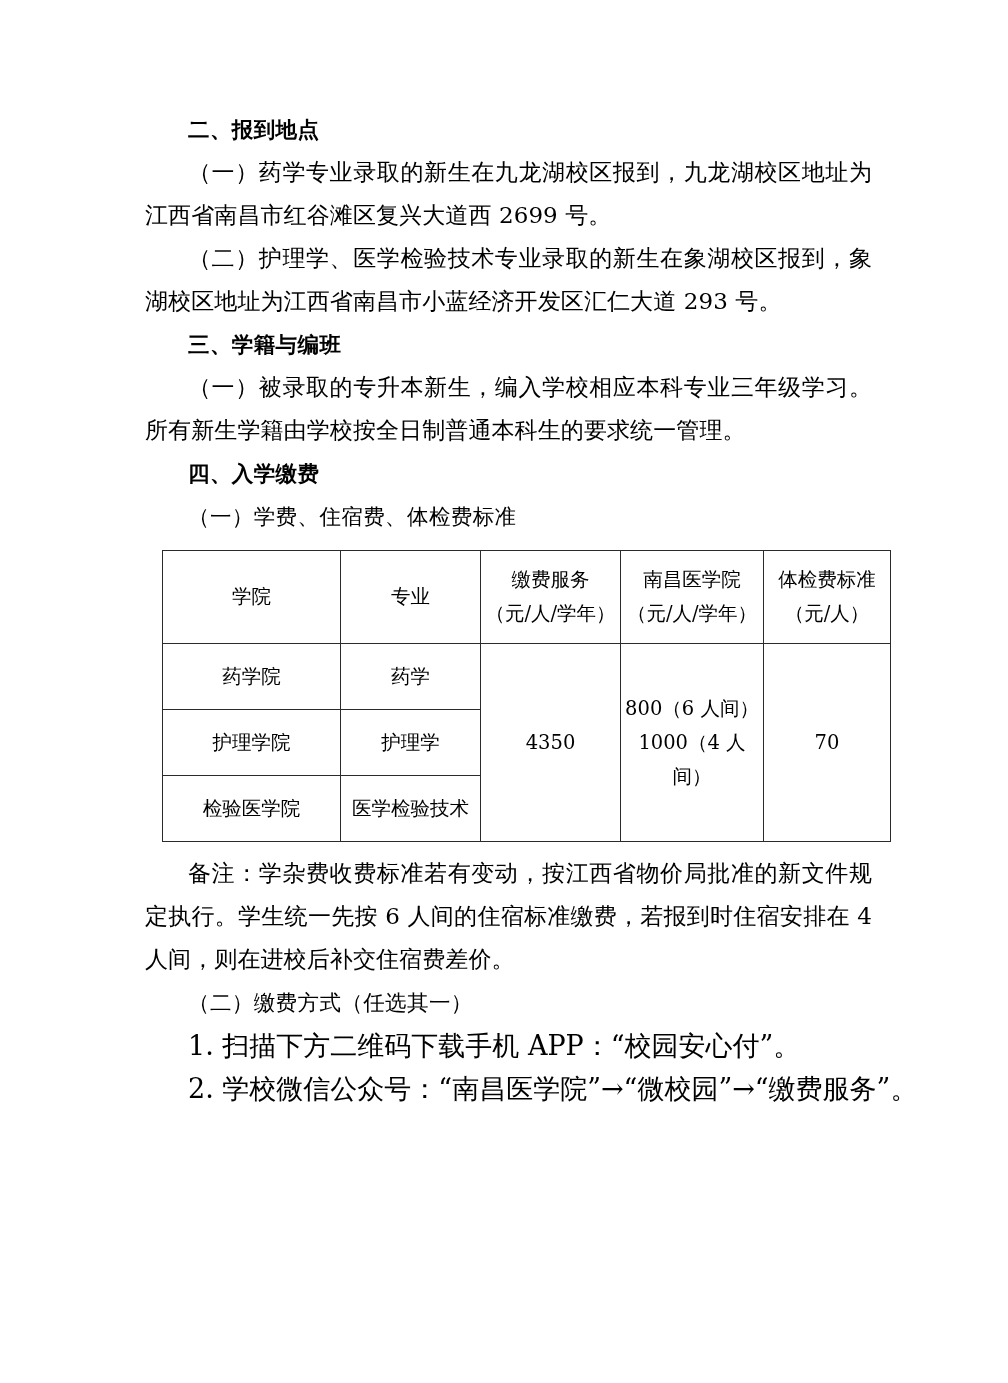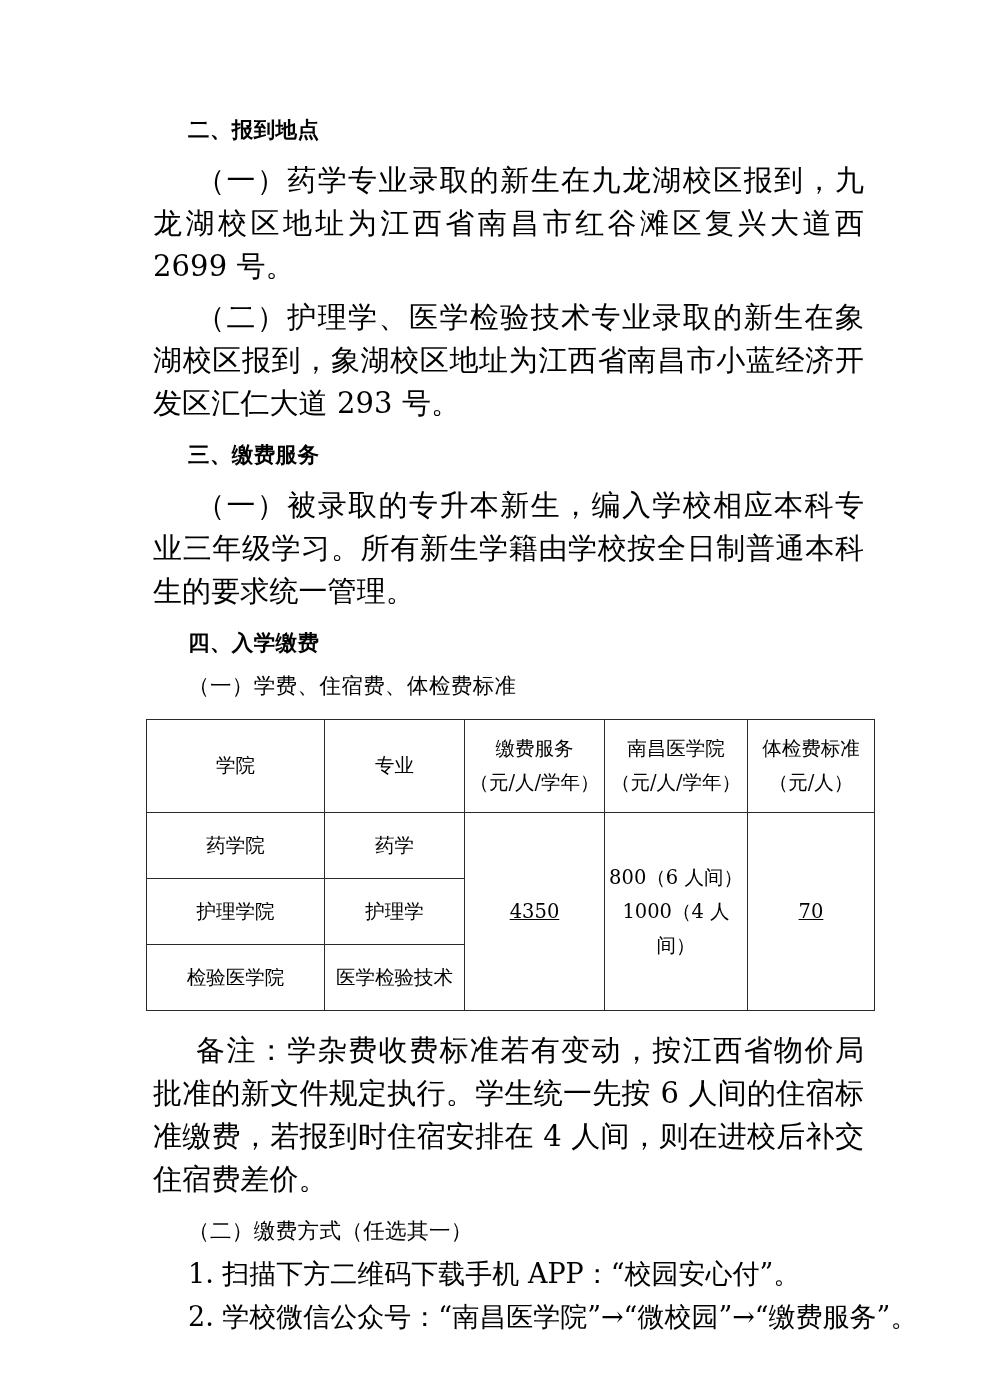--- a/index.html
+++ b/index.html
@@ -36,24 +36,24 @@
   .subheading {
     font-weight: normal;
     font-size: 21.5px;
     line-height: 43px;
     text-indent: 43px;
     letter-spacing: 0.4px;
     margin: 0;
     white-space: nowrap;
   }
   .para {
-    font-size: 29px;
+    font-size: 23px;
     line-height: 43px;
     text-indent: 43px;
-    margin: 8px;
+    margin: 0;
     text-align: justify;
     text-align-last: left;
     text-justify: inter-ideograph;
     letter-spacing: 0.1px;
   }
   .listline {
     font-size: 27px;
     line-height: 43px;
     text-indent: 43px;
     margin: 0;
@@ -62,40 +62,40 @@
 
   
   .fee-table-wrap {
     margin: 6px 0 0 0;
     padding-left: 0;
   }
   table.fee-table {
     border-collapse: collapse;
     width: 728px;
     table-layout: fixed;
-    margin-left: 1px;
+    margin-left: 17px;
   }
   table.fee-table td {
     border: 1px solid #2b2b2b;
     text-align: center;
     vertical-align: middle;
     font-size: 19.5px;
     line-height: 34px;
     padding: 0 2px;
     font-family: "DejaVu Serif", "Liberation Serif", serif;
   }
   table.fee-table td.hd {
     height: 92px;
   }
   table.fee-table td.body-cell {
     height: 65px;
   }
   .hd-line { display: block; }
   .cell-line { display: block; }
-  .num { font-family: "DejaVu Serif", "Liberation Serif", serif; text-decoration: underline; }
+  .num { font-family: "DejaVu Serif", "Liberation Serif", serif; }
 
   .col-college { width: 178px; }
   .col-major   { width: 140px; }
   .col-tuition { width: 140px; }
   .col-dorm    { width: 143px; }
   .col-medical { width: 127px; }
 
   .spacer-6 { height: 6px; }
   .spacer-10 { height: 10px; }
 </style>
@@ -103,21 +103,21 @@
 <body>
 
 <div class="page">
 
   <h2 class="heading">二、报到地点</h2>
 
   <p class="para">（一）药学专业录取的新生在九龙湖校区报到，九龙湖校区地址为江西省南昌市红谷滩区复兴大道西 2699 号。</p>
 
   <p class="para">（二）护理学、医学检验技术专业录取的新生在象湖校区报到，象湖校区地址为江西省南昌市小蓝经济开发区汇仁大道 293 号。</p>
 
-  <h2 class="heading">三、缴费服务</h2>
+  <h2 class="heading">三、学籍与编班</h2>
 
   <p class="para">（一）被录取的专升本新生，编入学校相应本科专业三年级学习。所有新生学籍由学校按全日制普通本科生的要求统一管理。</p>
 
 
   <h2 class="heading">四、入学缴费</h2>
 
   <h3 class="subheading">（一）学费、住宿费、体检费标准</h3>
 
   <div class="spacer-6"></div>
 

